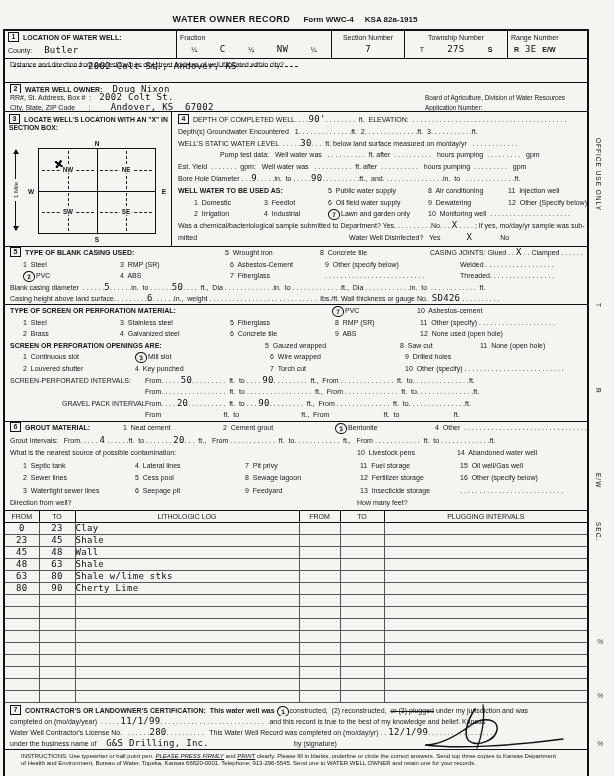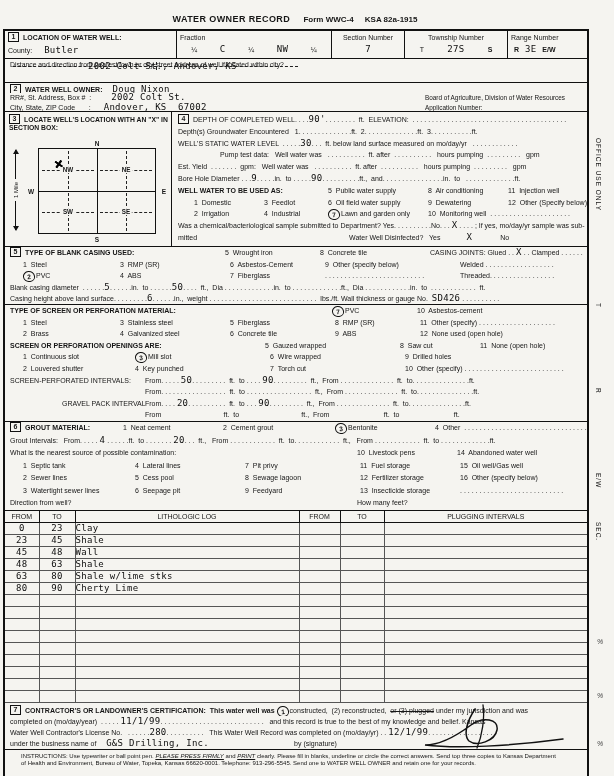--- a/index.html
+++ b/index.html
@@ -132,22 +132,22 @@
       </div>
     </div>
 
     <div class="row r2">
       <div class="q">Distance and direction from nearest town or city street address of well if located within city?</div>
       <div class="addr v">2002 Colt St., Andover, KS</div>
     </div>
 
     <div class="row r3">
       <div class="ln"><span class="secno">2</span><span class="b">WATER WELL OWNER:</span><span class="v" style="margin-left:10px">Doug Nixon</span></div>
-      <div class="ln"><span>RR#, St. Address, Box #  :</span><span class="v" style="margin-left:20px">2002 Colt St.</span></div>
-      <div class="ln"><span>City, State, ZIP Code       :</span><span class="v" style="margin-left:13px">Andover, KS  67002</span></div>
+      <div class="ln"><span>RR#, St. Address, Box #  :</span><span class="v" style="margin-left:8px">2002 Colt St.</span></div>
+      <div class="ln"><span>City, State, ZIP Code       :</span><span class="v" style="margin-left:20px">Andover, KS  67002</span></div>
       <div class="right"><span>Board of Agriculture, Division of Water Resources</span><br><span>Application Number:</span></div>
     </div>
 
     <div class="row r4">
       <div class="box3">
         <div class="b3t"><span class="secno">3</span><span>LOCATE WELL'S LOCATION WITH AN "X" IN SECTION BOX:</span></div>
         <div class="mile">
             <span class="milelbl">1 Mile</span>
           </div>
         <div class="sq">

